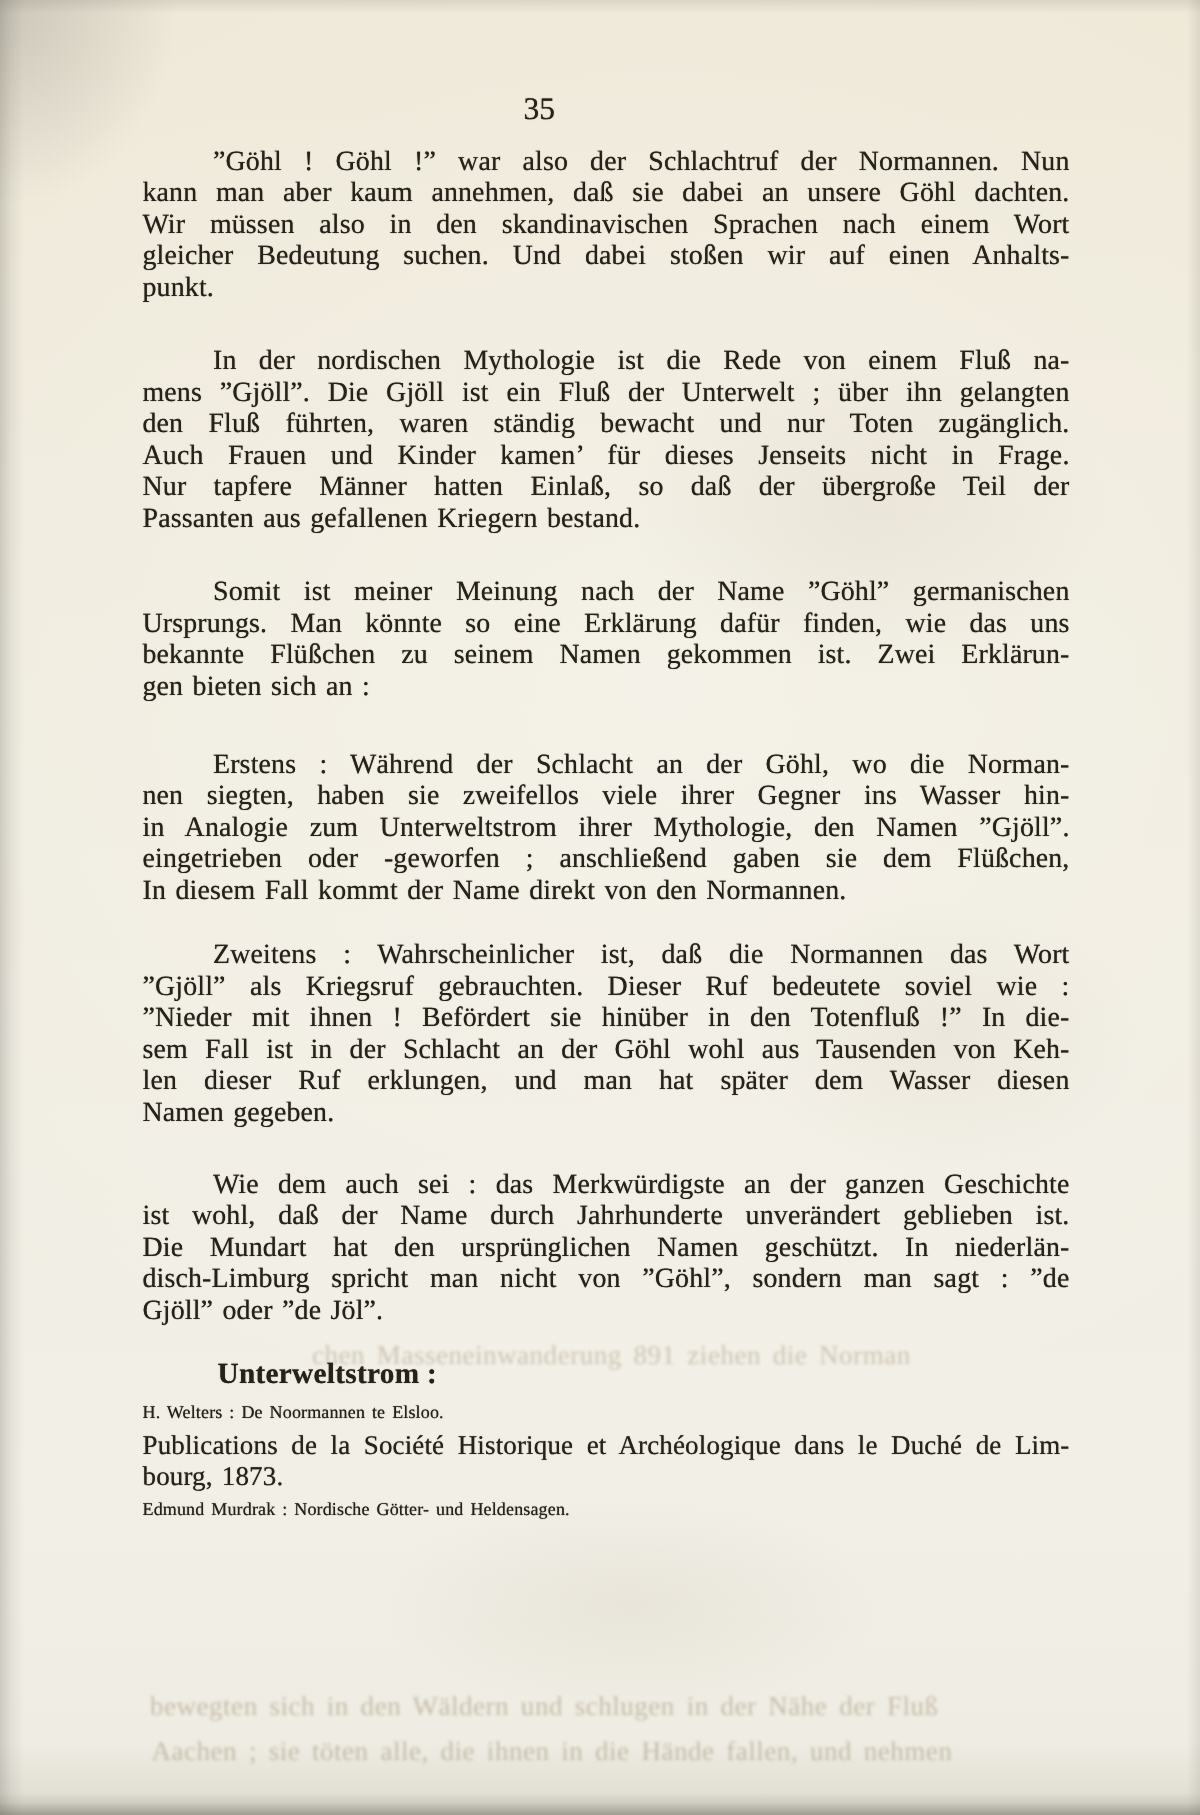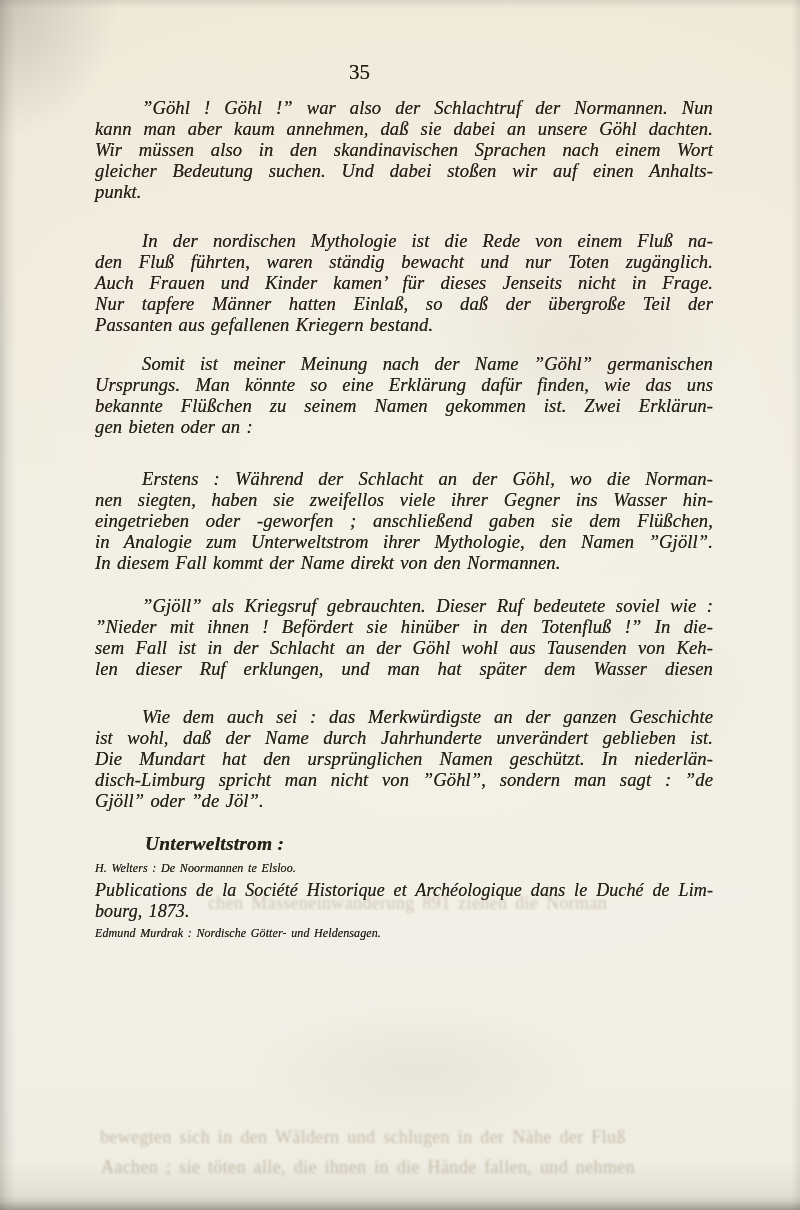--- a/index.html
+++ b/index.html
@@ -48,25 +48,24 @@
   
   .page-number{
     position:absolute;top:60px;left:0;width:719px;text-align:center;
     font-size:21px;font-weight:normal;
     text-shadow:0 0 0.6px rgba(38,33,26,0.8);
   }
   
   .text-block{
     position:absolute;left:95px;top:97px;width:618px;
     text-shadow:0 0 0.6px rgba(38,33,26,0.8);
-    font-style:italic;
   }
   .para{margin:0;}
   .para:nth-child(1){margin-bottom:28px;}
-  .para:nth-child(2){margin-bottom:18px;}
+  .para:nth-child(2){margin-bottom:28px;}
   .para:nth-child(3){margin-bottom:31px;}
   .para:nth-child(4){margin-bottom:22px;}
   .para:nth-child(5){margin-bottom:27px;}
   .para:nth-child(6){margin-bottom:22px;}
   .jline{
     font-size:18.6px;line-height:21px;
     text-align:justify;text-align-last:justify;
     word-spacing:1.5px;letter-spacing:0.1px;
   }
   .jline.pl-last{text-align-last:left;}
@@ -99,43 +98,46 @@
     <div id="paras">
         <div class="para">
           <div class="jline">”Göhl ! Göhl !” war also der Schlachtruf der Normannen. Nun</div>
           <div class="jline">kann man aber kaum annehmen, daß sie dabei an unsere Göhl dachten.</div>
           <div class="jline">Wir müssen also in den skandinavischen Sprachen nach einem Wort</div>
           <div class="jline">gleicher Bedeutung suchen. Und dabei stoßen wir auf einen Anhalts-</div>
           <div class="jline pl-last">punkt.</div>
         </div>
         <div class="para">
           <div class="jline">In der nordischen Mythologie ist die Rede von einem Fluß na-</div>
+          <div class="jline">mens ”Gjöll”. Die Gjöll ist ein Fluß der Unterwelt ; über ihn gelangten</div>
           <div class="jline">den Fluß führten, waren ständig bewacht und nur Toten zugänglich.</div>
           <div class="jline">Auch Frauen und Kinder kamen’ für dieses Jenseits nicht in Frage.</div>
           <div class="jline">Nur tapfere Männer hatten Einlaß, so daß der übergroße Teil der</div>
           <div class="jline pl-last">Passanten aus gefallenen Kriegern bestand.</div>
         </div>
         <div class="para">
           <div class="jline">Somit ist meiner Meinung nach der Name ”Göhl” germanischen</div>
           <div class="jline">Ursprungs. Man könnte so eine Erklärung dafür finden, wie das uns</div>
           <div class="jline">bekannte Flüßchen zu seinem Namen gekommen ist. Zwei Erklärun-</div>
-          <div class="jline pl-last">gen bieten oder an :</div>
+          <div class="jline pl-last">gen bieten sich an :</div>
         </div>
         <div class="para">
           <div class="jline">Erstens : Während der Schlacht an der Göhl, wo die Norman-</div>
           <div class="jline">nen siegten, haben sie zweifellos viele ihrer Gegner ins Wasser hin-</div>
+          <div class="jline">in Analogie zum Unterweltstrom ihrer Mythologie, den Namen ”Gjöll”.</div>
           <div class="jline">eingetrieben oder -geworfen ; anschließend gaben sie dem Flüßchen,</div>
-          <div class="jline">in Analogie zum Unterweltstrom ihrer Mythologie, den Namen ”Gjöll”.</div>
           <div class="jline pl-last">In diesem Fall kommt der Name direkt von den Normannen.</div>
         </div>
         <div class="para">
+          <div class="jline">Zweitens : Wahrscheinlicher ist, daß die Normannen das Wort</div>
           <div class="jline">”Gjöll” als Kriegsruf gebrauchten. Dieser Ruf bedeutete soviel wie :</div>
           <div class="jline">”Nieder mit ihnen ! Befördert sie hinüber in den Totenfluß !” In die-</div>
           <div class="jline">sem Fall ist in der Schlacht an der Göhl wohl aus Tausenden von Keh-</div>
           <div class="jline">len dieser Ruf erklungen, und man hat später dem Wasser diesen</div>
+          <div class="jline pl-last">Namen gegeben.</div>
         </div>
         <div class="para">
           <div class="jline">Wie dem auch sei : das Merkwürdigste an der ganzen Geschichte</div>
           <div class="jline">ist wohl, daß der Name durch Jahrhunderte unverändert geblieben ist.</div>
           <div class="jline">Die Mundart hat den ursprünglichen Namen geschützt. In niederlän-</div>
           <div class="jline">disch-Limburg spricht man nicht von ”Göhl”, sondern man sagt : ”de</div>
           <div class="jline pl-last">Gjöll” oder ”de Jöl”.</div>
         </div>
       </div>
     <div class="src-heading">Unterweltstrom :</div>

